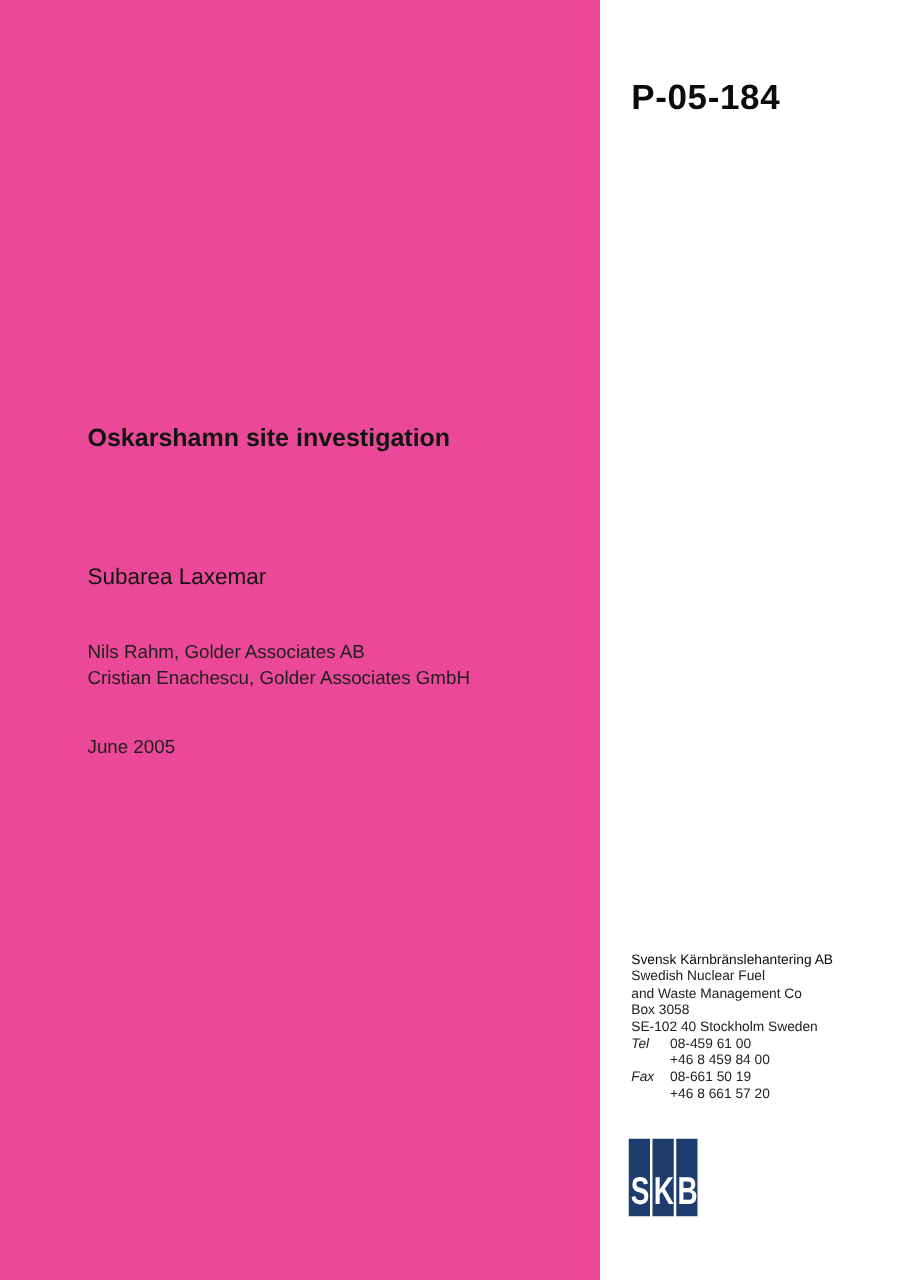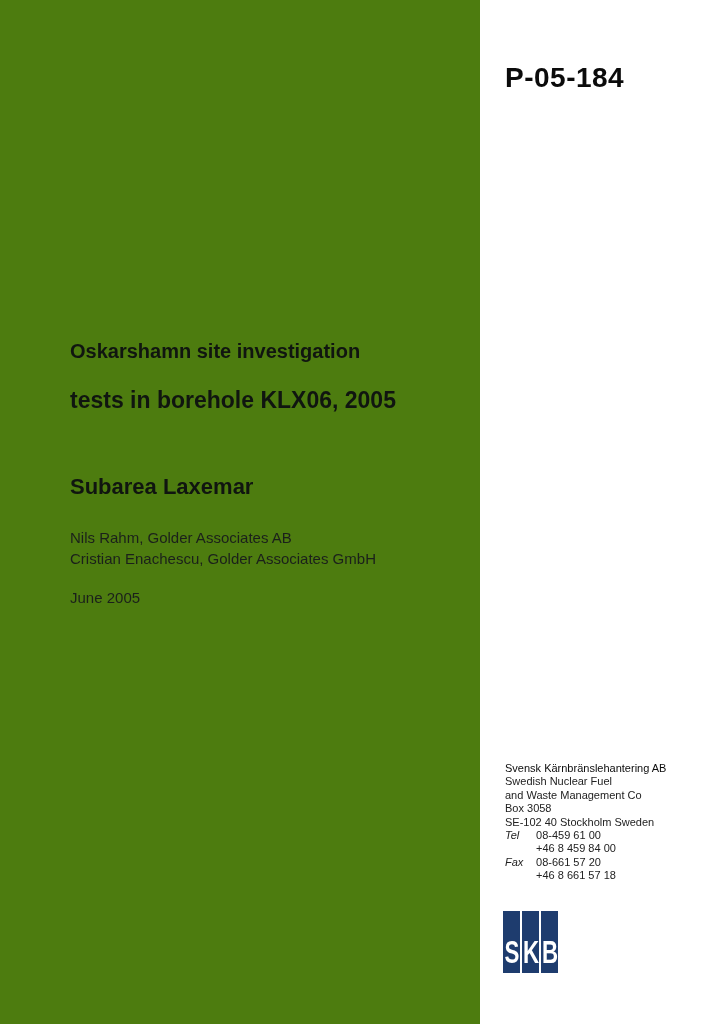--- a/index.html
+++ b/index.html
@@ -1,21 +1,21 @@
 <!DOCTYPE html>
 <html><head>
 <meta charset="utf-8">
 <style>
   * { margin: 0; padding: 0; box-sizing: border-box; }
   html, body { background: #888; }
   #cover {
     position: relative;
     width: 724px;
     height: 1024px;
-    background: #4d7c0f;
+    background: #ec4899;
     font-family: "Liberation Sans", sans-serif;
     color: #111;
     overflow: hidden;
   }
   .right-panel {
     position: absolute;
     left: 480px; top: 0;
     width: 244px; height: 1024px;
     background: #ffffff;
   }
@@ -37,32 +37,31 @@
   .main-title {
     position: absolute;
     left: 70px; top: 386px;
     font-size: 23px;
     font-weight: bold;
     line-height: 28px;
     color: #101510;
   }
   .subtitle {
     position: absolute;
-    left: 70px; top: 474px;
-    font-size: 22px;
-    font-weight: bold;
+    left: 70px; top: 451px;
+    font-size: 18px;
+    font-weight: normal;
     color: #101510;
   }
   .authors {
     position: absolute;
     left: 70px; top: 511px;
     font-size: 15px;
     line-height: 21px;
     color: #1b201b;
-    margin-top: 16px;
   }
   .date-line {
     position: absolute;
     left: 70px; top: 589px;
     font-size: 15px;
     color: #1b201b;
   }
   .publisher {
     position: absolute;
     left: 505px; top: 762px;
@@ -106,21 +105,20 @@
 
 <div id="cover">
 
   <div class="right-panel"></div>
 
   <div class="report-number">P-05-184</div>
 
   <div class="site-title">Oskarshamn site investigation</div>
 
   <div class="main-title">
-    <div>tests in borehole KLX06, 2005</div>
   </div>
 
   <div class="subtitle">Subarea Laxemar</div>
 
   <div class="authors">
     <div>Nils Rahm, Golder Associates AB</div>
     <div>Cristian Enachescu, Golder Associates GmbH</div>
   </div>
 
   <div class="date-line">June 2005</div>
@@ -134,25 +132,25 @@
     <div class="contact-row">
       <span class="c-label">Tel</span>
       <span class="c-value">08-459 61 00</span>
     </div>
     <div class="contact-row">
       <span class="c-label"></span>
       <span class="c-value">+46 8 459 84 00</span>
     </div>
     <div class="contact-row">
       <span class="c-label">Fax</span>
-      <span class="c-value">08-661 57 20</span>
+      <span class="c-value">08-661 50 19</span>
     </div>
     <div class="contact-row">
       <span class="c-label"></span>
-      <span class="c-value">+46 8 661 57 18</span>
+      <span class="c-value">+46 8 661 57 20</span>
     </div>
   </div>
 
   <div class="skb-logo">
     <div class="skb-bar">
       <span class="skb-letter">S</span>
     </div>
     <div class="skb-bar">
       <span class="skb-letter">K</span>
     </div>

